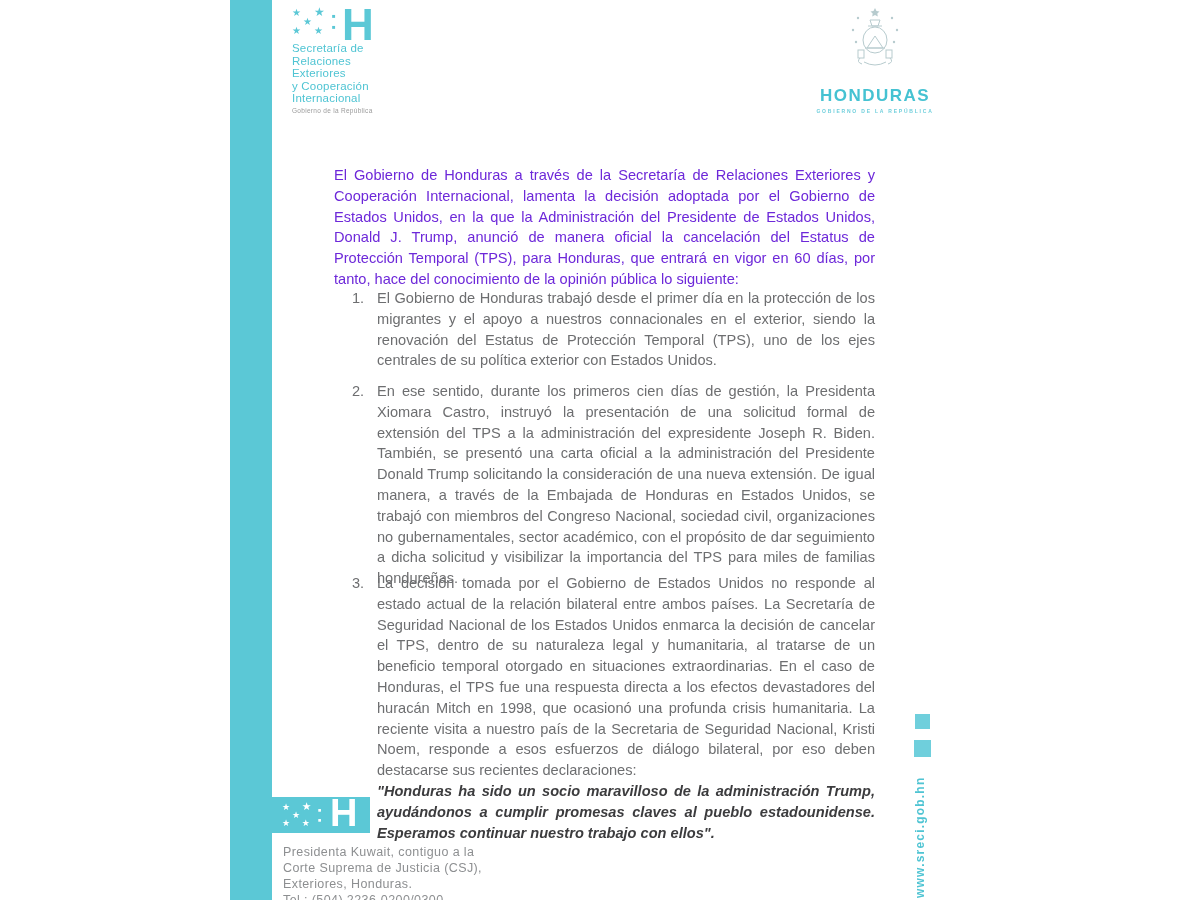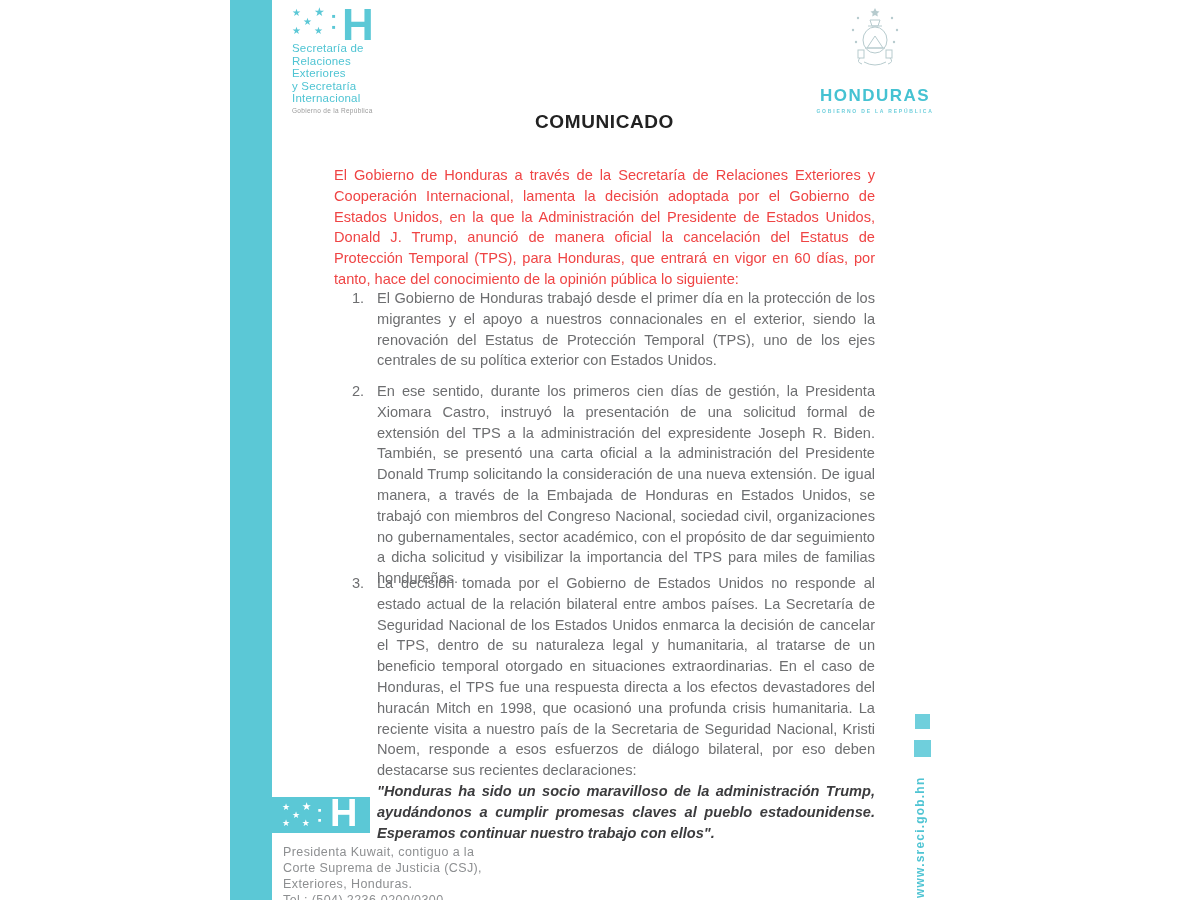--- a/index.html
+++ b/index.html
@@ -39,21 +39,21 @@
   .country-name { margin-top:16px; color:#45C2D2; font-weight:bold;
     font-size:17px; letter-spacing:1.5px; }
   .country-sub { margin-top:2px; color:#6fcfdc; font-size:5px; letter-spacing:1.8px; font-weight:bold; }
   
   .doc-title {
     position:absolute; left:334px; top:111px; width:541px; text-align:center;
     font-size:19px; font-weight:bold; color:#222222; letter-spacing:0.6px;
   }
   .intro {
     position:absolute; left:334px; top:165px; width:541px;
-    font-size:14.6px; line-height:20.8px; color:#ef4444; text-align:justify;
+    font-size:14.6px; line-height:20.8px; color:#6d28d9; text-align:justify;
   }
   .item { position:absolute; left:334px; width:541px; }
   .item .num { position:absolute; left:18px; top:0; font-size:14.6px;
     line-height:20.8px; color:#6d6e70; }
   .item .txt { margin-left:43px; font-size:14.6px; line-height:20.8px;
     color:#6d6e70; text-align:justify; }
   .item-1 { top:288px; }
   .item-2 { top:381px; }
   .item-3 { top:573px; }
   .quote { margin-left:43px; font-size:14.6px; line-height:20.8px;
@@ -95,21 +95,21 @@
       <span class="st s4">★</span>
       <span class="st s5">★</span>
       <span class="st d1">■</span>
       <span class="st d2">■</span>
       <span class="h-letter">H</span>
     </span>
     <div class="org-lines">
       <div>Secretaría de</div>
       <div>Relaciones</div>
       <div>Exteriores</div>
-      <div>y Secretaría</div>
+      <div>y Cooperación</div>
       <div>Internacional</div>
     </div>
     <div class="org-sub">Gobierno de la República</div>
   </div>
 
   <div class="logo-right">
     <svg class="coat" width="110" height="64" viewBox="0 0 110 64">
       <g stroke="#b7cbce" fill="none" stroke-width="1">
 
         <path d="M55 2 l1.5 3 3 .4 -2.2 2.1 .5 3.1 -2.8 -1.5 -2.8 1.5 .5 -3.1 -2.2 -2.1 3 -.4 z" fill="#b7cbce" stroke="none"></path>
@@ -133,21 +133,20 @@
 
         <path d="M44 56 q11 6 22 0"></path>
         <path d="M40 52 q-4 4 2 6"></path>
         <path d="M70 52 q4 4 -2 6"></path>
       </g>
     </svg>
     <div class="country-name">HONDURAS</div>
     <div class="country-sub">GOBIERNO DE LA REPÚBLICA</div>
   </div>
 
-  <div class="doc-title">COMUNICADO</div>
 
   <div class="intro">El Gobierno de Honduras a través de la Secretaría de Relaciones Exteriores y Cooperación Internacional, lamenta la decisión adoptada por el Gobierno de Estados Unidos, en la que la Administración del Presidente de Estados Unidos, Donald J. Trump, anunció de manera oficial la cancelación del Estatus de Protección Temporal (TPS), para Honduras, que entrará en vigor en 60 días, por tanto, hace del conocimiento de la opinión pública lo siguiente:</div>
 
   <div class="item item-1">
     <span class="num">1.</span>
     <div class="txt">El Gobierno de Honduras trabajó desde el primer día en la protección de los migrantes y el apoyo a nuestros connacionales en el exterior, siendo la renovación del Estatus de Protección Temporal (TPS), uno de los ejes centrales de su política exterior con Estados Unidos.</div>
   </div>
 
   <div class="item item-2">
     <span class="num">2.</span>

